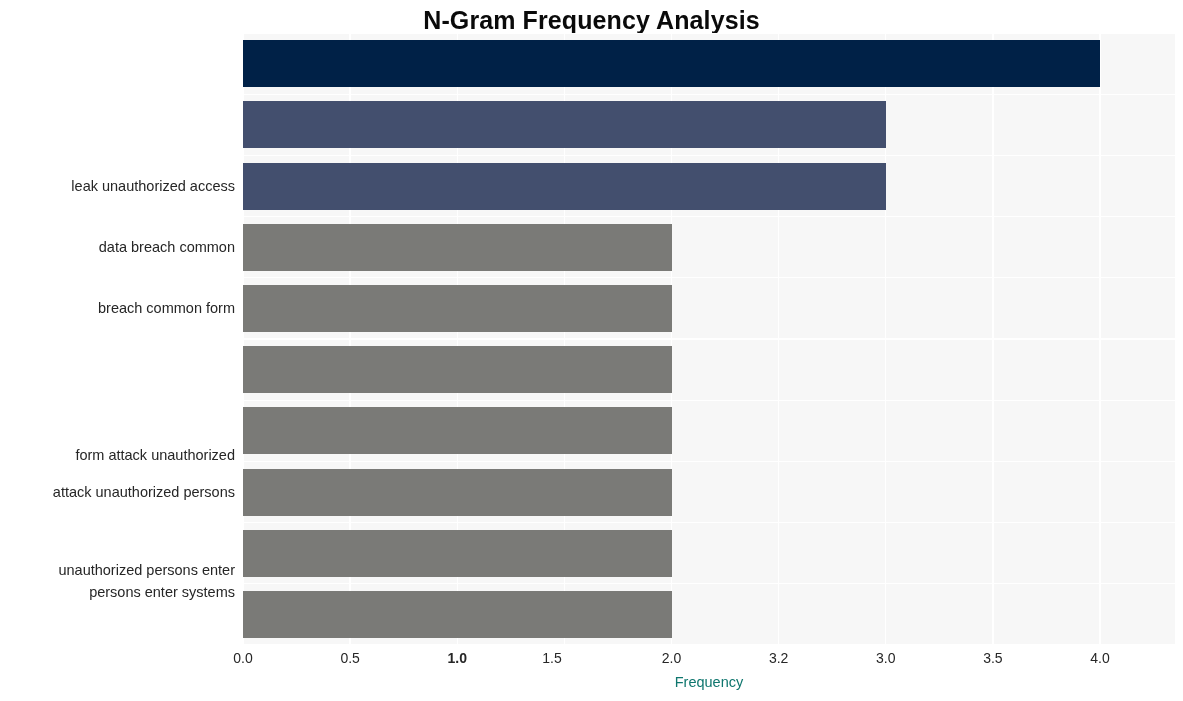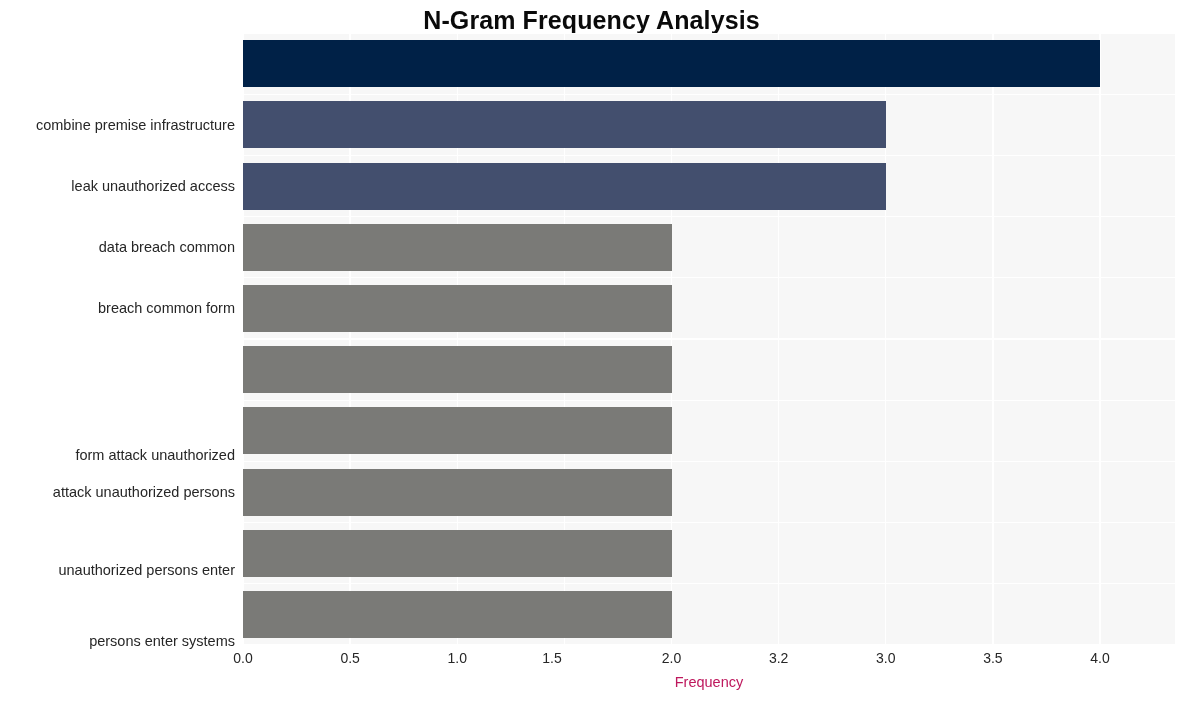--- a/index.html
+++ b/index.html
@@ -93,21 +93,21 @@
     color: #262626;
     white-space: nowrap;
   }
   .axis-title-x {
     position: absolute;
     left: 243px;
     top: 674px;
     width: 932px;
     text-align: center;
     font-size: 14.5px;
-    color: #be185d;
+    color: #0f766e;
   }
 </style>
 </head>
 <body>
 
 <div class="figure">
 
   <div class="chart-title">N-Gram Frequency Analysis</div>
 
   <div class="plot-area">
@@ -143,34 +143,33 @@
         <div class="bar" title="breach common form: 2" style="top: 251.9px; width: 428.506px; background: rgb(122, 122, 119);"></div>
         <div class="bar" title="common form attack: 2" style="top: 313.1px; width: 428.506px; background: rgb(122, 122, 119);"></div>
         <div class="bar" title="form attack unauthorized: 2" style="top: 374.3px; width: 428.506px; background: rgb(122, 122, 119);"></div>
         <div class="bar" title="attack unauthorized persons: 2" style="top: 435.5px; width: 428.506px; background: rgb(122, 122, 119);"></div>
         <div class="bar" title="unauthorized persons enter: 2" style="top: 496.7px; width: 428.506px; background: rgb(122, 122, 119);"></div>
         <div class="bar" title="persons enter systems: 2" style="top: 557.9px; width: 428.506px; background: rgb(122, 122, 119);"></div>
       </div>
   </div>
 
   <div class="ylabels" id="ylabels-layer">
-      <div class="ylabel" style="top: 83.8px;">combine premise infrastructure</div>
       <div class="ylabel" style="top: 145px;">leak unauthorized access</div>
       <div class="ylabel" style="top: 206.2px;">data breach common</div>
       <div class="ylabel" style="top: 267.4px;">breach common form</div>
       <div class="ylabel" style="top: 389.8px; margin-top: 24px;">form attack unauthorized</div>
       <div class="ylabel" style="top: 451px;">attack unauthorized persons</div>
       <div class="ylabel" style="top: 529px;">unauthorized persons enter</div>
-      <div class="ylabel" style="top: 600px;">persons enter systems</div>
+      <div class="ylabel" style="top: 551px;">persons enter systems</div>
     </div>
 
   <div class="xlabels" id="xlabels-layer">
       <div class="xlabel" style="left: 0px;">0.0</div>
       <div class="xlabel" style="left: 107.126px;">0.5</div>
-      <div class="xlabel" style="left: 214.253px;">1.0</div>
+      <div class="xlabel" style="left: 214.253px; font-weight: bold;">1.0</div>
       <div class="xlabel" style="left: 309px;">1.5</div>
       <div class="xlabel" style="left: 428.506px;">2.0</div>
       <div class="xlabel" style="left: 535.632px;">3.2</div>
       <div class="xlabel" style="left: 642.759px;">3.0</div>
       <div class="xlabel" style="left: 749.885px;">3.5</div>
       <div class="xlabel" style="left: 857.011px;">4.0</div>
     </div>
 
   <div class="axis-title-x">Frequency</div>
 

